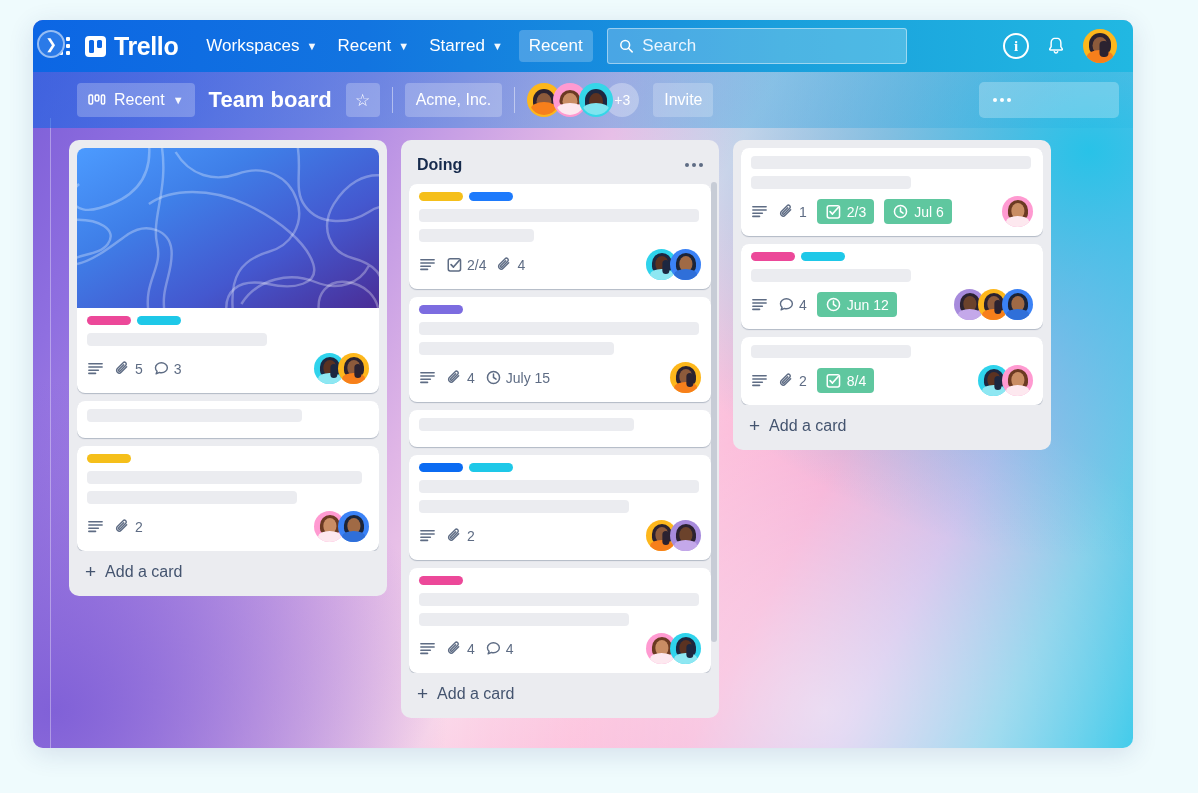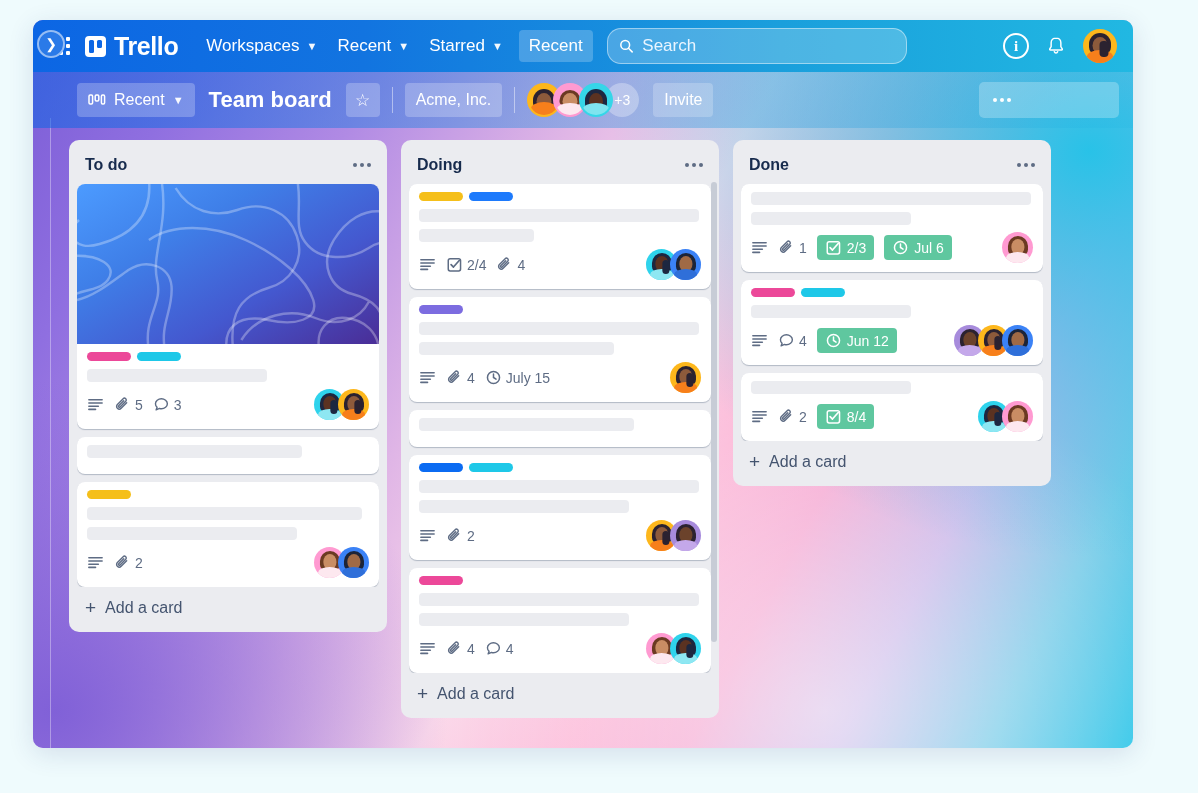--- a/index.html
+++ b/index.html
@@ -69,21 +69,21 @@
   #brand .logo::before{content:"";position:absolute;left:4px;top:4px;width:5px;height:13px;background:#0c66e4;border-radius:1.5px;}
   #brand .logo::after{content:"";position:absolute;left:12px;top:4px;width:5px;height:8px;background:#0c66e4;border-radius:1.5px;}
   #brand .name { color:#fff; font-size:25px; font-weight:bold; letter-spacing:-.4px; }
   .chev { font-size:11px; opacity:.95; }
   #create-btn {
     background:rgba(255,255,255,.22); margin-left:6px; font-weight:400;
   }
   #search-wrap {
     margin-left:14px; flex:0 0 300px; height:36px;
     background:rgba(255,255,255,.22); border:1px solid rgba(255,255,255,.45);
-    border-radius:14px; display:flex; align-items:center; gap:9px; padding:0 11px;
+    border-radius:3px; display:flex; align-items:center; gap:9px; padding:0 11px;
   }
   #search-wrap input {
     background:transparent;border:none;outline:none;color:#fff;font-size:17px;
     font-family:"Liberation Sans",sans-serif;width:100%;
   }
   #search-wrap input::placeholder{ color:#eaf5ff; opacity:1; }
   .nav-right { margin-left:auto; display:flex; align-items:center; gap:16px; padding-right:2px;}
   .icon-circle { width:26px;height:26px;border-radius:50%;border:2px solid #fff;color:#fff;
     display:flex;align-items:center;justify-content:center;font-size:15px;font-weight:bold;cursor:pointer;
     font-family:"Liberation Serif",serif;}
@@ -310,28 +310,20 @@
       <span class="dots3">
           <i></i>
           <i></i>
           <i></i>
         </span>
     </div>
   </div>
 
   <div id="lists">
       <div class="list">
-        <div class="list-header">
-          <div class="list-title">To do</div>
-          <div class="list-menu dots3">
-            <i></i>
-            <i></i>
-            <i></i>
-          </div>
-        </div>
         <div class="cards">
           <div class="card">
             <div class="cover">
               <svg viewBox="0 0 294 160" preserveAspectRatio="none" style="position:absolute;inset:0;width:100%;height:100%">
                 <g fill="none" stroke="rgba(255,255,255,.30)" stroke-width="2.4">
                   <path d="M70 -5 C 74 35, 50 52, 22 60 C -4 68, -12 48, 2 36"></path>
                   <path d="M82 -5 C 90 40, 72 70, 78 96 C 84 120, 64 134, 70 166"></path>
                   <path d="M-6 72 C 22 70, 40 82, 30 96 C 20 110, -6 104, -8 118"></path>
                   <path d="M0 116 C 18 112, 36 96, 50 86 C 68 74, 90 82, 92 102 C 94 126, 80 140, 86 168"></path>
                   <path d="M96 4 C 110 28, 134 34, 156 26 C 182 16, 206 28, 214 52 C 222 76, 208 98, 186 104 C 160 112, 148 128, 152 166"></path>
@@ -632,28 +624,20 @@
             </div>
           </div>
         </div>
         <div class="add-card">
           <span class="plus">+</span>
           <span>Add a card</span>
         </div>
         <div class="list-scroll" style="height: 460px;"></div>
       </div>
       <div class="list">
-        <div class="list-header">
-          <div class="list-title">Done</div>
-          <div class="list-menu dots3">
-            <i></i>
-            <i></i>
-            <i></i>
-          </div>
-        </div>
         <div class="cards">
           <div class="card">
             <div class="card-body">
               <div class="skel" style="width: 280px;"></div>
               <div class="skel" style="width: 160px;"></div>
               <div class="badges">
                 <div class="badge">
                   <svg width="17" height="17" viewBox="0 0 18 18">
                     <g stroke="#5e6c84" stroke-width="1.7" stroke-linecap="round">
                       <line x1="2" y1="4" x2="16" y2="4"></line>

